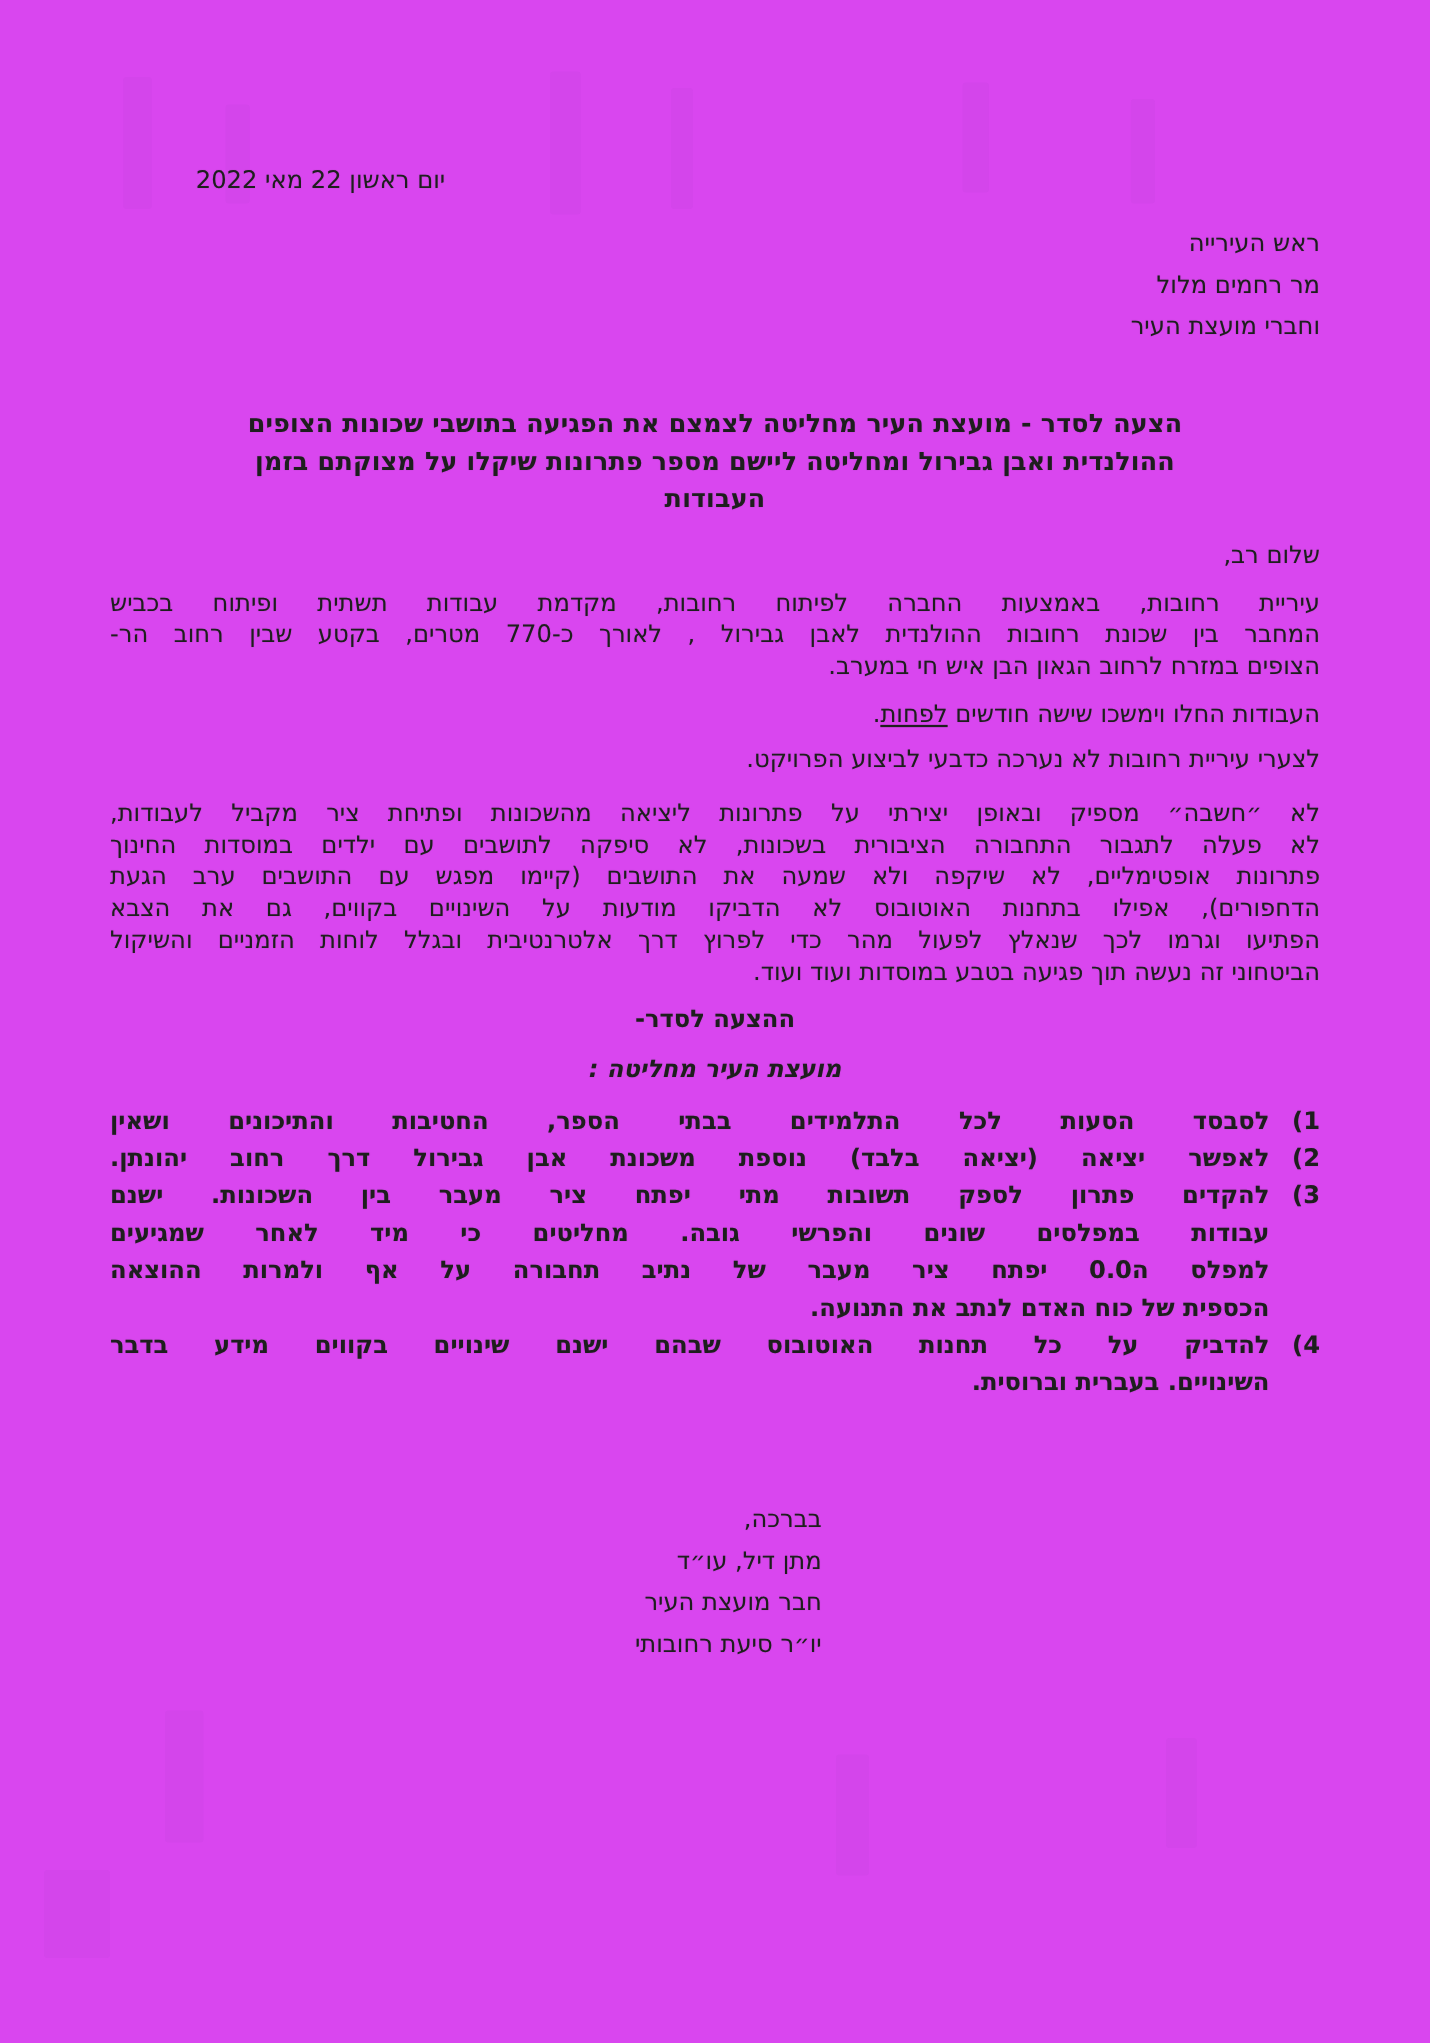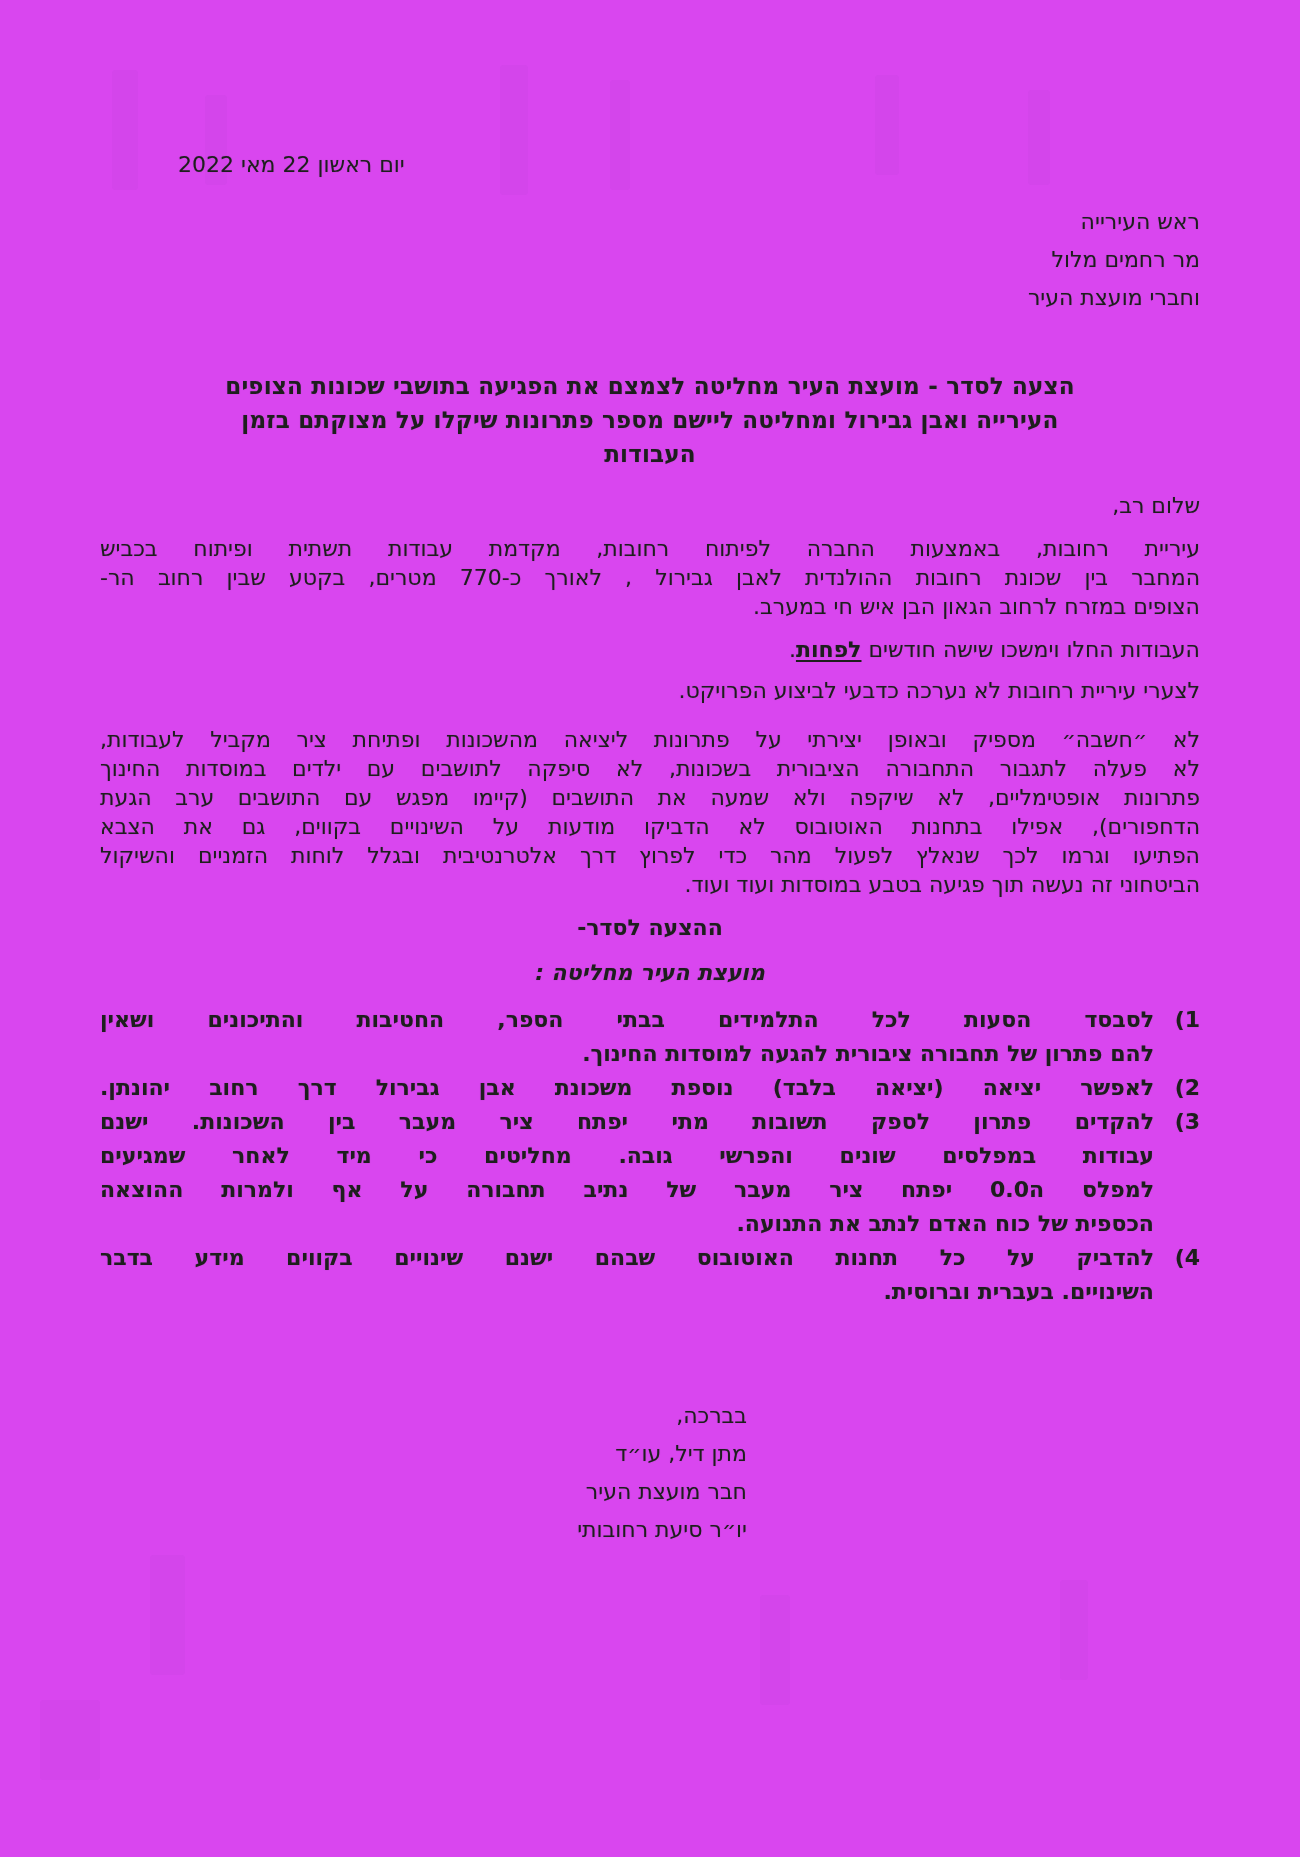--- a/index.html
+++ b/index.html
@@ -33,21 +33,21 @@
   .greeting { margin-top:20px; text-align:right; font-size:22px; line-height:29px; }
 
   .para { margin-top:14px; font-size:22px; line-height:29px; }
   .single-line { margin-top:14px; font-size:22px; line-height:29px; text-align:right; }
   .regret { margin-top:12px; }
   .critique { margin-top:20px; }
 
   .jline { text-align:justify; text-align-last:justify; }
   .lline { text-align:right; }
 
-  .emph { font-weight:bold; text-decoration:underline; text-underline-offset:3px; }
+  .emph { font-weight:normal; text-decoration:underline; text-underline-offset:3px; }
 
   .section-heading {
     margin-top:14px; font-weight:bold;
     font-size:22px; line-height:29px; text-align:center;
   }
   .decision-heading { margin-top:16px;font-style:italic; }
 
   .decisions { margin-top:16px; font-weight:bold; font-size:22px; line-height:34px; }
   .decision { display:flex; }
   .marker { flex:0 0 46px; width:46px; text-align:right; }
@@ -81,21 +81,21 @@
     <div class="date-line">יום ראשון 22 מאי 2022</div>
 
     <div class="recipients">
       <div>ראש העירייה</div>
       <div>מר רחמים מלול</div>
       <div>וחברי מועצת העיר</div>
     </div>
 
     <div class="doc-title">
       <div>הצעה לסדר - מועצת העיר מחליטה לצמצם את הפגיעה בתושבי שכונות הצופים</div>
-      <div>העירייה ואבן גבירול ומחליטה ליישם מספר פתרונות שיקלו על מצוקתם בזמן</div>
+      <div>ההולנדית ואבן גבירול ומחליטה ליישם מספר פתרונות שיקלו על מצוקתם בזמן</div>
       <div>העבודות</div>
     </div>
 
     <div class="greeting">שלום רב,</div>
 
     <div class="para">
       <div class="jline">עיריית רחובות, באמצעות החברה לפיתוח רחובות, מקדמת עבודות תשתית ופיתוח בכביש</div>
       <div class="jline">המחבר בין שכונת רחובות ההולנדית לאבן גבירול , לאורך כ-770 מטרים, בקטע שבין רחוב הר-</div>
       <div class="lline">הצופים במזרח לרחוב הגאון הבן איש חי במערב.</div>
     </div>
@@ -118,21 +118,20 @@
     <div class="section-heading">ההצעה לסדר-</div>
 
     <div class="section-heading decision-heading">מועצת העיר מחליטה :</div>
 
     <div class="decisions">
 
       <div class="decision">
         <span class="marker">1)</span>
         <div class="dlines">
           <div class="jline">לסבסד הסעות לכל התלמידים בבתי הספר, החטיבות והתיכונים ושאין</div>
-          <div class="lline">להם פתרון של תחבורה ציבורית להגעה למוסדות החינוך.</div>
         </div>
       </div>
 
       <div class="decision">
         <span class="marker">2)</span>
         <div class="dlines">
           <div class="jline">לאפשר יציאה (יציאה בלבד) נוספת משכונת אבן גבירול דרך רחוב יהונתן.</div>
         </div>
       </div>
 

